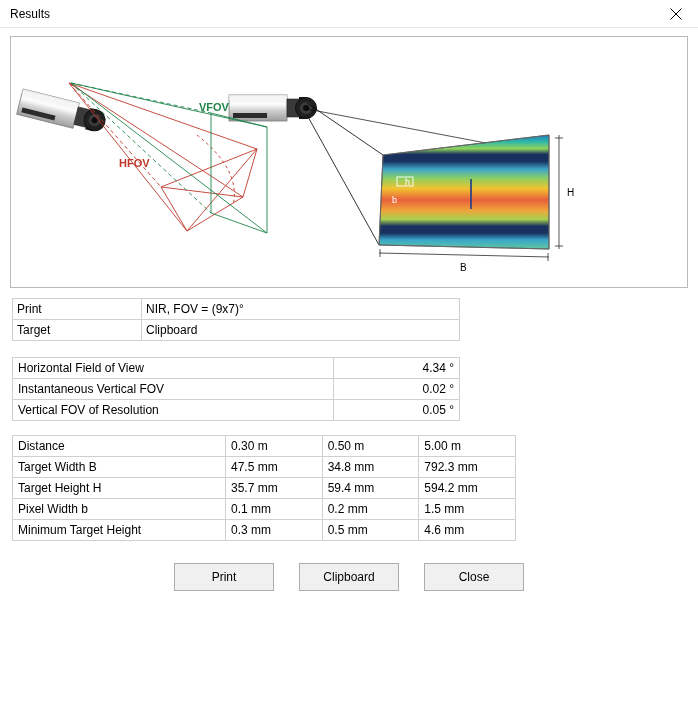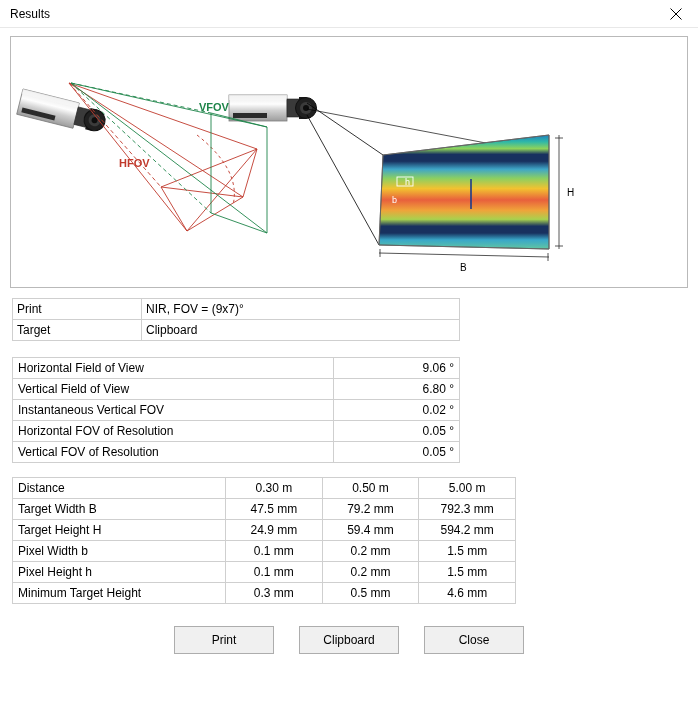--- a/index.html
+++ b/index.html
@@ -95,21 +95,21 @@
   }
   .tbl-dist td {
     border: 1px solid #cfcfcf;
     height: 18px;
     padding: 1px 5px;
     white-space: nowrap;
     overflow: hidden;
     margin-top: 40px;
   }
   .tbl-dist td.k { width: 202px; }
-  .tbl-dist td.v { text-align: center; }
+  .tbl-dist td.v { text-align: left; }
 
   
   .buttons {
     margin-top: 22px;
     display: flex;
     justify-content: center;
     gap: 25px;
   }
   .btn {
     width: 100px;
@@ -260,69 +260,55 @@
       <td class="k">Target</td>
       <td class="v">Clipboard</td>
     </tr>
   </tbody>
 </table>
 
 <table class="tbl-fov">
   <tbody>
     <tr>
       <td class="k">Horizontal Field of View</td>
-      <td class="v">9.06 °</td>
-    </tr>
-    <tr>
-      <td class="k">Vertical Field of View</td>
-      <td class="v">6.80 °</td>
+      <td class="v">4.34 °</td>
     </tr>
     <tr>
       <td class="k">Instantaneous Vertical FOV</td>
       <td class="v">0.02 °</td>
-    </tr>
-    <tr>
-      <td class="k">Horizontal FOV of Resolution</td>
-      <td class="v">0.05 °</td>
     </tr>
     <tr>
       <td class="k">Vertical FOV of Resolution</td>
       <td class="v">0.05 °</td>
     </tr>
   </tbody>
 </table>
 
 <table class="tbl-dist">
   <tbody>
     <tr>
       <td class="k">Distance</td>
       <td class="v">0.30 m</td>
       <td class="v">0.50 m</td>
       <td class="v">5.00 m</td>
     </tr>
     <tr>
       <td class="k">Target Width B</td>
       <td class="v">47.5 mm</td>
-      <td class="v">79.2 mm</td>
+      <td class="v">34.8 mm</td>
       <td class="v">792.3 mm</td>
     </tr>
     <tr>
       <td class="k">Target Height H</td>
-      <td class="v">24.9 mm</td>
+      <td class="v">35.7 mm</td>
       <td class="v">59.4 mm</td>
       <td class="v">594.2 mm</td>
     </tr>
     <tr>
       <td class="k">Pixel Width b</td>
-      <td class="v">0.1 mm</td>
-      <td class="v">0.2 mm</td>
-      <td class="v">1.5 mm</td>
-    </tr>
-    <tr>
-      <td class="k">Pixel Height h</td>
       <td class="v">0.1 mm</td>
       <td class="v">0.2 mm</td>
       <td class="v">1.5 mm</td>
     </tr>
     <tr>
       <td class="k">Minimum Target Height</td>
       <td class="v">0.3 mm</td>
       <td class="v">0.5 mm</td>
       <td class="v">4.6 mm</td>
     </tr>

